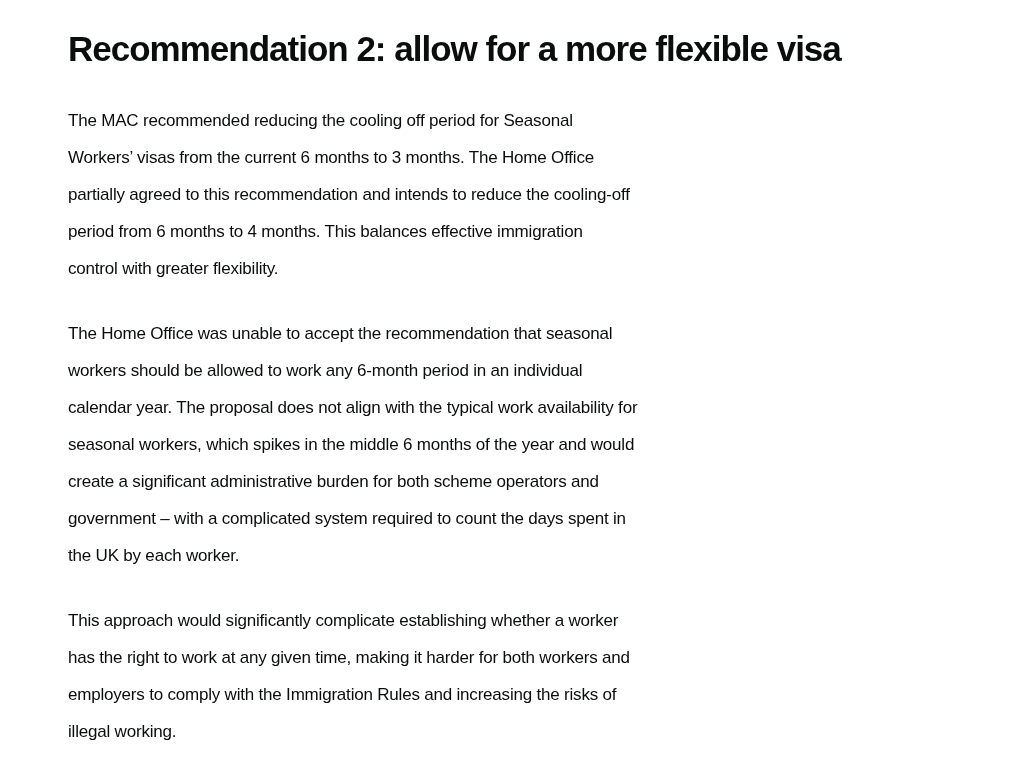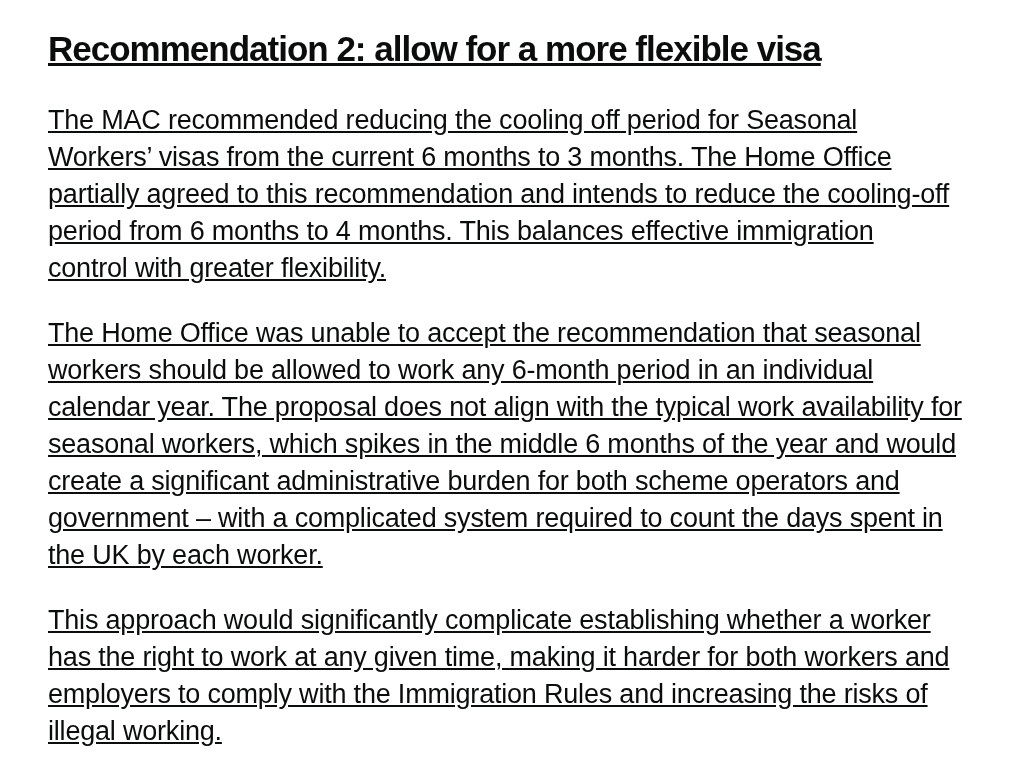--- a/index.html
+++ b/index.html
@@ -10,35 +10,34 @@
     overflow: hidden;
     background: #ffffff;
   }
   body {
     color: #0b0c0c;
     font-family: "Liberation Sans", "DejaVu Sans", sans-serif;
   }
   .article {
     box-sizing: border-box;
     width: 1024px;
-    padding-left: 48px;
+    padding-left: 68px;
     padding-right: 0;
-    text-decoration: underline;
   }
   .section-heading {
     margin: 28px 0 32px 0;
     font-size: 35px;
     font-weight: 700;
     letter-spacing: -1px;
     line-height: 42px;
     color: #0b0c0c;
   }
   .body-paragraph {
     margin: 0 0 28px 0;
-    font-size: 27px;
+    font-size: 17px;
     font-weight: 400;
     letter-spacing: -0.2px;
     line-height: 37px;
     color: #0b0c0c;
     white-space: pre-line; 
   }
   .body-paragraph:last-child {
     margin-bottom: 16px;
   }
 </style>

